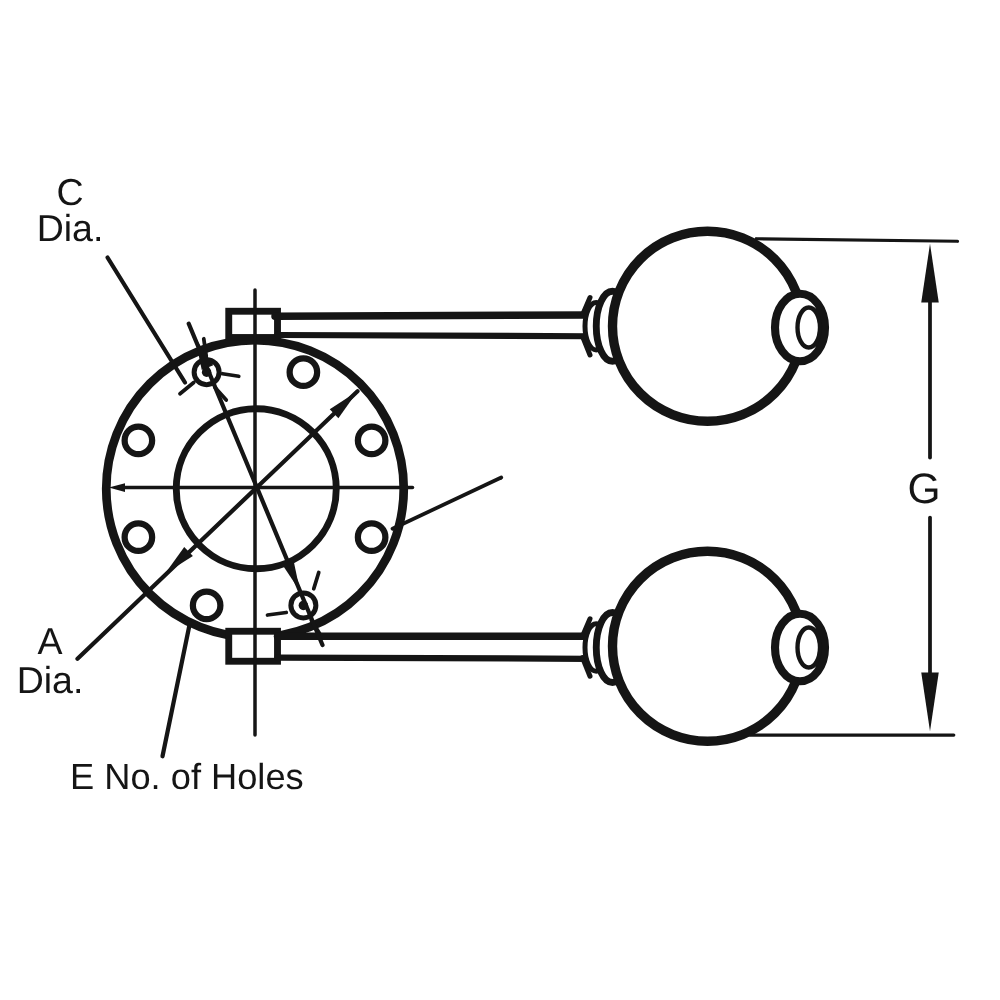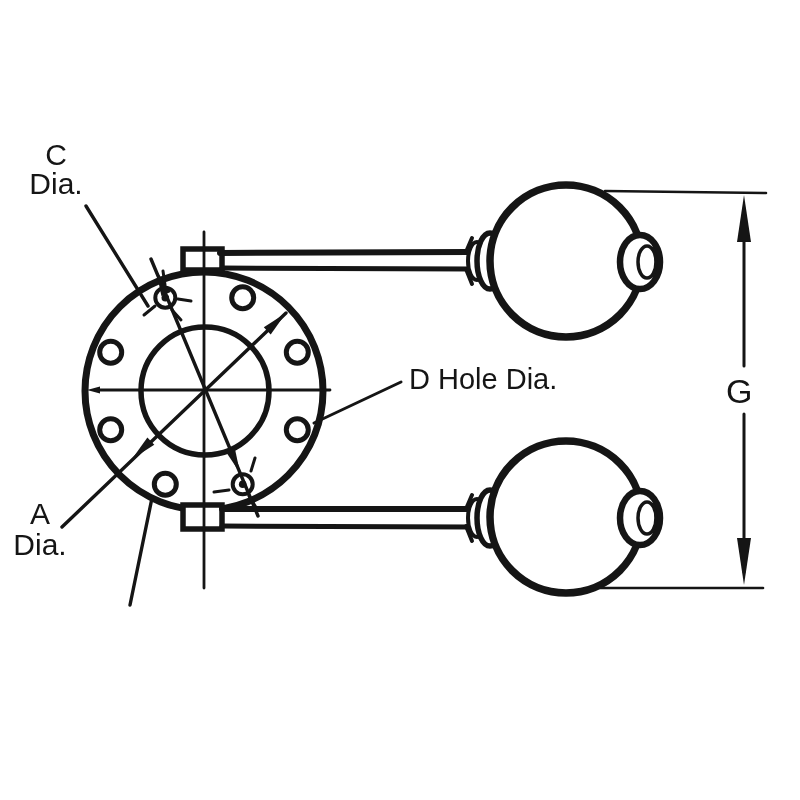--- a/index.html
+++ b/index.html
@@ -130,17 +130,17 @@
   <div class="lbl two" id="c-label">
     <span>C</span>
     <span>Dia.</span>
   </div>
 
   <div class="lbl two" id="a-label">
     <span>A</span>
     <span>Dia.</span>
   </div>
 
-  <div class="lbl" id="d-label">D Hole Dia.</div>
 
+  <div class="lbl" id="e-label">E No. of Holes</div>
 
   <div class="lbl" id="g-label">G</div>
 </div>
 
 </body></html>

